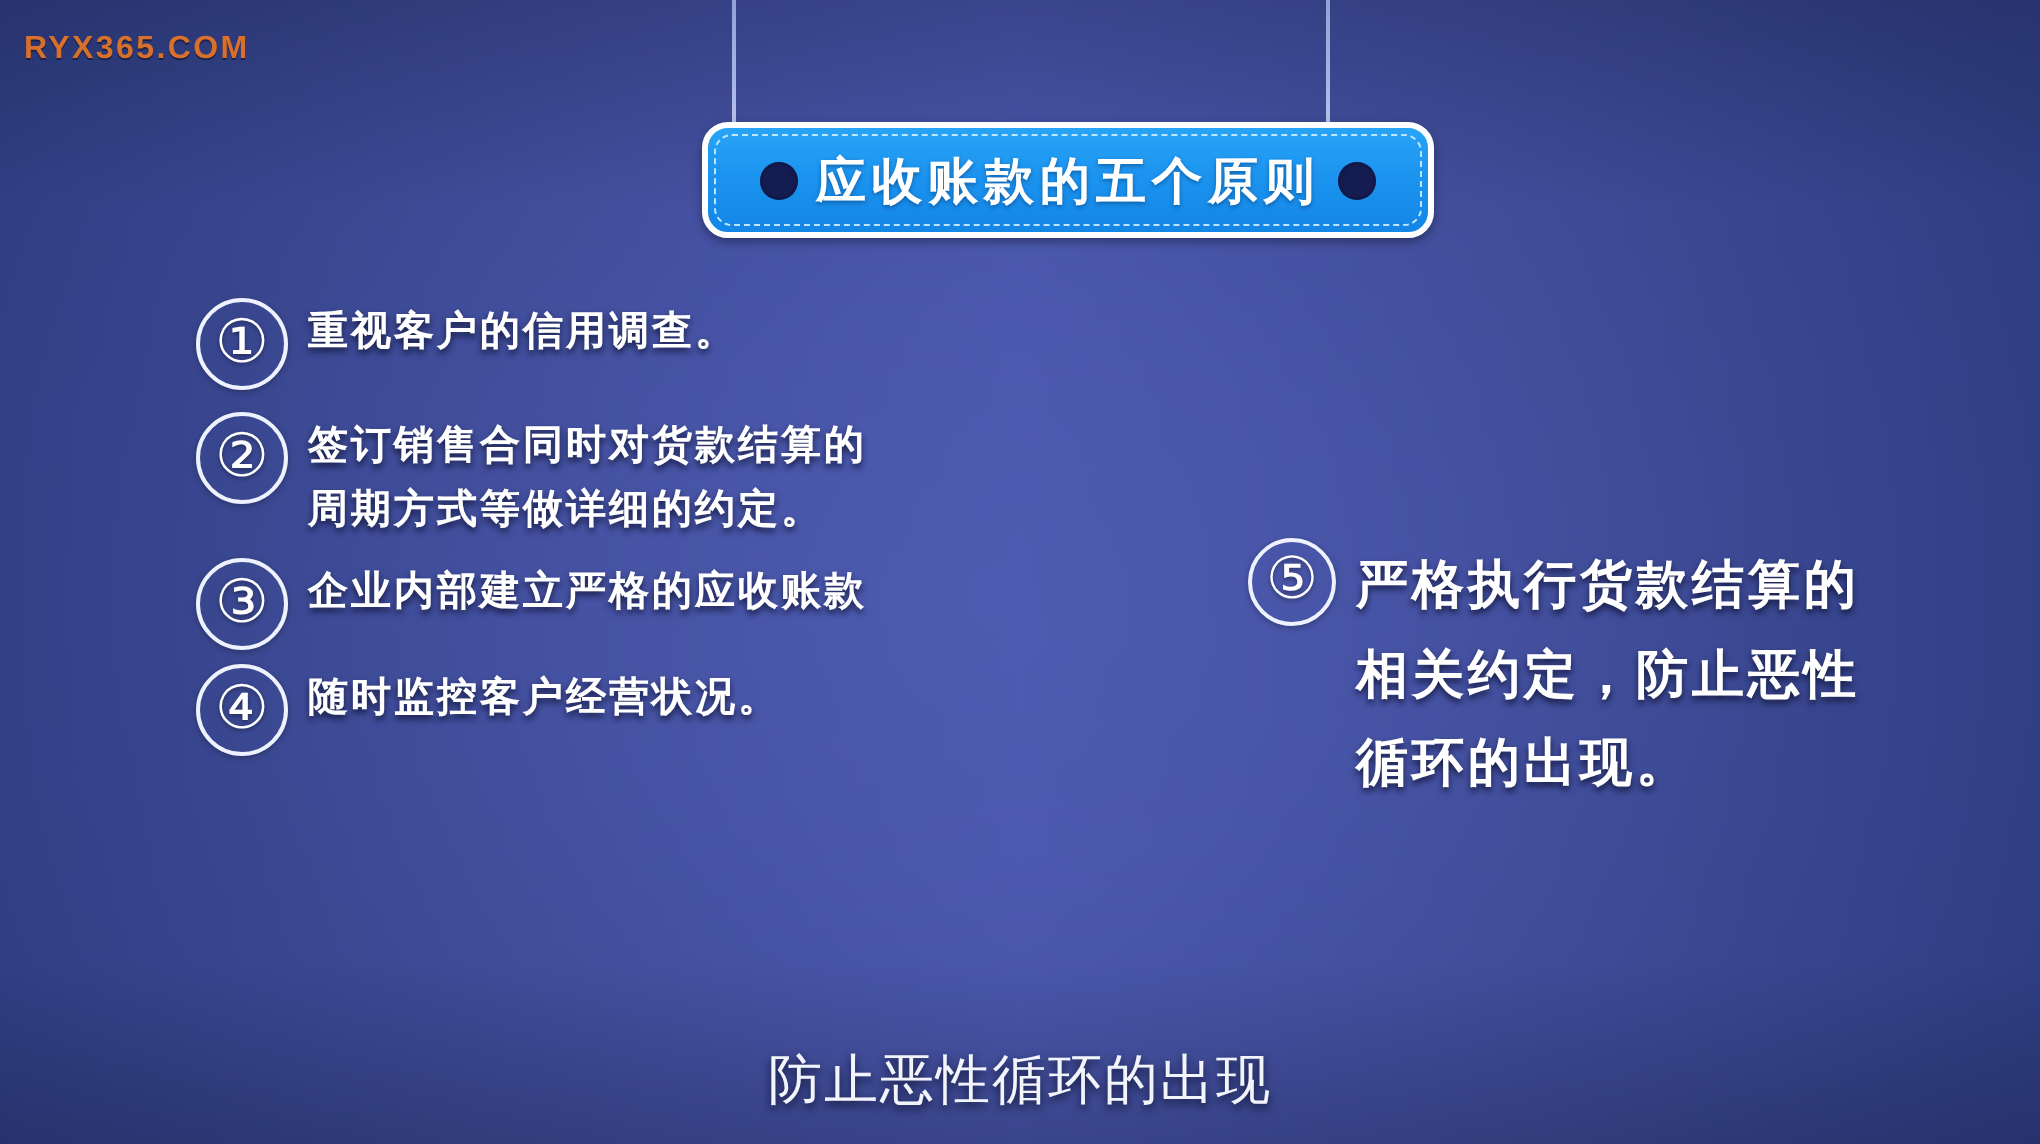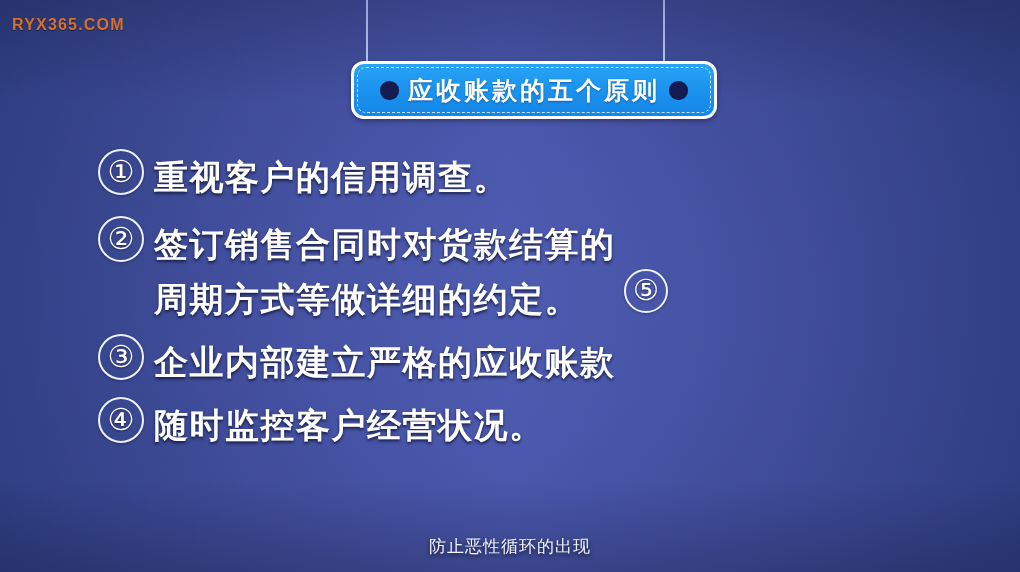--- a/index.html
+++ b/index.html
@@ -164,21 +164,21 @@
     margin-top: 1px;
     text-shadow: 0 1px 2px rgba(0,0,0,0.4);
     box-shadow: 0 1px 3px rgba(0,0,0,0.28);
   }
 
   .lines {
     flex: 1 1 auto;
     padding-top: 2px;
   }
   .line {
-    font-size: 34px;
+    font-size: 20px;
     font-weight: bold;
     color: #ffffff;
     letter-spacing: 1.5px;
     line-height: 1.62;
     white-space: nowrap;
     text-shadow: 0 2px 3px rgba(8,12,40,0.75);
   }
   #col-right .line {
     font-size: 26px;
     letter-spacing: 2px;
@@ -194,21 +194,21 @@
   
   #caption {
     position: absolute;
     left: 0;
     right: 0;
     bottom: 14px;
     text-align: center;
     z-index: 4;
   }
   #caption-text {
-    font-size: 17px;
+    font-size: 27px;
     font-weight: normal;
     color: #f2f4fb;
     letter-spacing: 1px;
     text-shadow: 0 2px 4px rgba(5,8,30,0.8);
   }
 </style>
 </head>
 <body>
 
 <div id="slide">
@@ -258,20 +258,25 @@
       <div class="lines">
         <div class="line">随时监控客户经营状况。</div>
       </div>
     </div>
 
   </div>
 
   <div class="col" id="col-right">
     <div class="item">
       <span class="num">⑤</span>
+      <div class="lines">
+        <div class="line">严格执行货款结算的</div>
+        <div class="line">相关约定，防止恶性</div>
+        <div class="line">循环的出现。</div>
+      </div>
     </div>
   </div>
 
   <div id="caption">
     <span id="caption-text">防止恶性循环的出现</span>
   </div>
 
 </div>
 
 </body></html>

